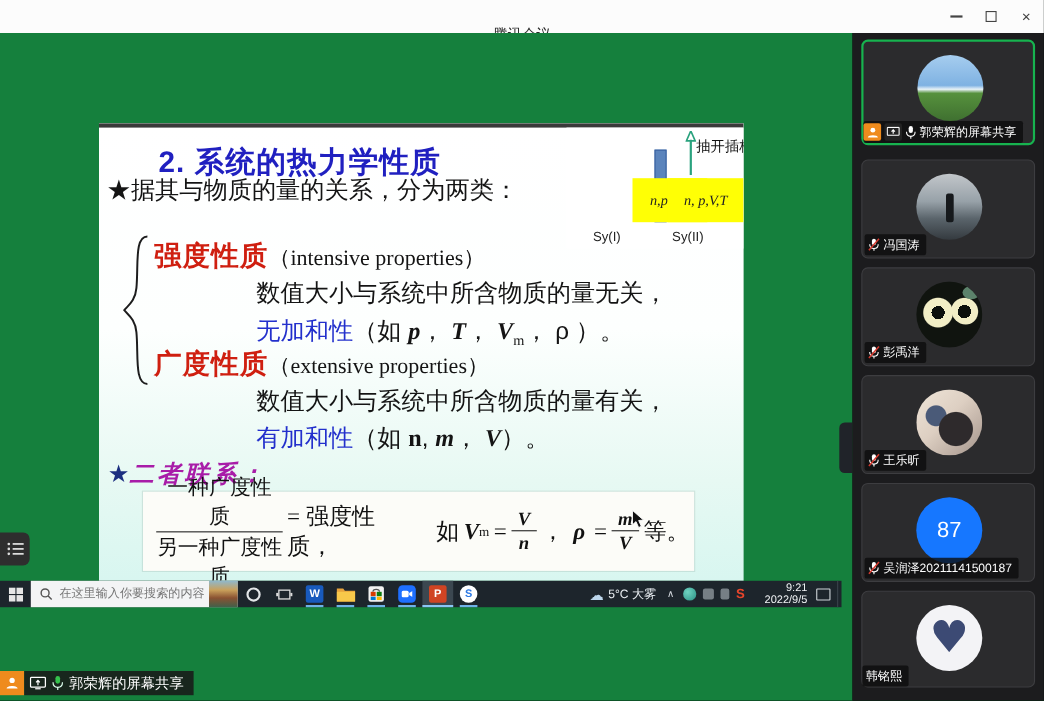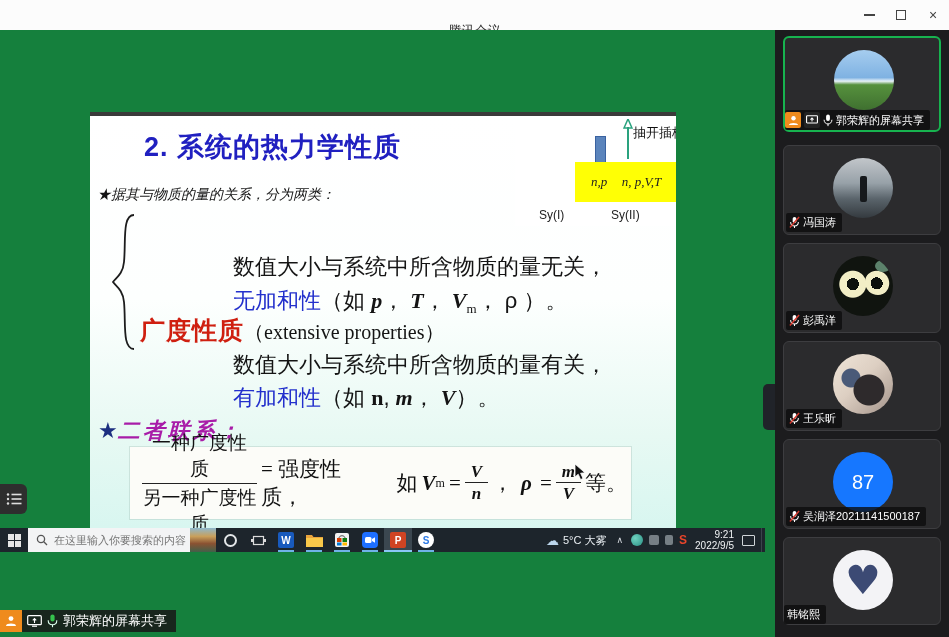--- a/index.html
+++ b/index.html
@@ -16,21 +16,21 @@
   .win-btn{width:32px;height:30px;display:flex;align-items:center;justify-content:center;cursor:pointer;}
   .glyph-min{width:11px;height:1.5px;background:#444;}
   .glyph-max{width:10px;height:10px;border:1.2px solid #444;}
   .glyph-close{font-size:14px;color:#444;line-height:1;}
   
   .stage{position:absolute;left:0;top:30px;width:775px;height:607px;background:#15803d;}
   
   .slide{position:absolute;left:90px;top:82px;width:586px;height:416px;background:linear-gradient(180deg,#ffffff 0%,#fdfffe 45%,#e7f9f3 78%,#d8f6f0 100%);overflow:hidden;}
   .slide-topbar{position:absolute;left:0;top:0;width:586px;height:4px;background:#3a3a3a;}
   .s-title{position:absolute;left:54px;top:17px;font-size:27px;font-weight:bold;color:#2020c0;letter-spacing:1px;}
-  .s-bullet1{position:absolute;left:7px;top:74px;font-size:14px;color:#141414;font-style:italic;}
+  .s-bullet1{position:absolute;left:7px;top:46px;font-size:22px;color:#141414;}
   .brace{position:absolute;left:20px;top:100px;}
   .s-term{position:absolute;font-size:25px;font-weight:bold;color:#cf1f10;letter-spacing:1px;}
   .s-term .en{font-family:"Liberation Serif",serif;font-weight:normal;font-size:20px;color:#141414;letter-spacing:0;}
   .s-line{position:absolute;left:143px;font-size:22px;color:#141414;}
   .kw{color:#2330cc;}
   .mathv{font-family:"Liberation Serif",serif;font-style:italic;font-weight:bold;}
   .mathn{font-family:"Liberation Serif",serif;font-weight:bold;}
   .s-line sub{font-family:"Liberation Serif",serif;font-size:13px;}
   .s-rel{position:absolute;left:8px;top:304px;font-size:22px;}
   .s-rel .star{color:#1c2f80;}
@@ -70,21 +70,21 @@
   .app-sq{width:16px;height:16px;border-radius:2px;display:flex;align-items:center;justify-content:center;font-size:10px;font-weight:bold;color:#fff;}
   .cortana-ring{width:13px;height:13px;border:2px solid #e3e6e8;border-radius:50%;}
   .tb-tray{margin-left:auto;display:flex;align-items:center;height:24px;}
   .tray-weather{display:flex;align-items:center;gap:4px;color:#e9eef2;font-size:11px;margin-right:10px;}
   .cloud{color:#bcd6ec;font-size:13px;}
   .tray-chev{color:#d5dadf;font-size:9px;margin-right:8px;}
   .tray-ico{margin-right:6px;display:flex;align-items:center;}
   .tray-dot{width:12px;height:12px;border-radius:50%;background:radial-gradient(circle at 35% 35%,#6fd3c0,#2a8f84);}
   .tray-gray{width:10px;height:10px;background:#8d969c;border-radius:2px;opacity:.8;}
   .tray-s{color:#e8452b;font-weight:bold;font-size:12px;}
-  .tray-clock{text-align:right;color:#f0f3f5;font-size:10px;line-height:11px;margin:0 8px 0 2px;}
+  .tray-clock{text-align:right;color:#f0f3f5;font-size:10px;line-height:11px;margin:0 8px 0 12px;}
   .tray-note{width:13px;height:11px;border:1px solid #cfd5d9;border-radius:1px;margin-right:6px;}
   .tb-edge{width:4px;height:24px;border-left:1px solid #3a434b;}
   
   .share-banner{position:absolute;left:0;top:580px;height:22px;display:flex;align-items:stretch;}
   .sb-member{width:22px;background:#ef8b1d;display:flex;align-items:center;justify-content:center;}
   .sb-bar{background:rgba(25,25,25,.88);display:flex;align-items:center;gap:5px;padding:0 9px 0 5px;color:#fff;font-size:13px;}
   
   .sidebar{position:absolute;left:775px;top:30px;width:174px;height:607px;background:#1c1c1e;}
   .side-handle{position:absolute;left:763px;top:384px;width:12px;height:46px;background:#202329;border-radius:5px 0 0 5px;cursor:pointer;}
   .tile{position:absolute;left:8px;width:158px;height:90px;background:#2b2b2d;border:1px solid #3d3d40;border-radius:6px;cursor:pointer;}
@@ -145,20 +145,23 @@
       <div class="d-sy left">Sy(I)</div>
       <div class="d-sy right">Sy(II)</div>
     </div>
 
     <div class="s-bullet1"><span>★</span><span>据其与物质的量的关系，分为两类：</span></div>
 
     <svg class="brace" width="28" height="140" viewBox="0 0 28 140">
       <path d="M24 3 C12 3 16 30 14 50 C13 62 6 66 3 70 C6 74 13 78 14 90 C16 110 12 137 24 137" fill="none" stroke="#1d1d1d" stroke-width="1.8"></path>
     </svg>
 
+    <div class="s-term" style="left:50px;top:104px;">
+      <span>强度性质</span><span class="en">（intensive properties）</span>
+    </div>
     <div class="s-line" style="top:140px;">数值大小与系统中所含物质的量无关，</div>
     <div class="s-line" style="top:174px;">
       <span class="kw">无加和性</span><span>（如 </span><span class="mathv">p</span><span>， </span><span class="mathv">T</span><span>， </span><span class="mathv">V</span><sub>m</sub><span>， </span><span>ρ</span><span> ）。</span>
     </div>
 
     <div class="s-term" style="left:50px;top:202px;">
       <span>广度性质</span><span class="en">（extensive properties）</span>
     </div>
     <div class="s-line" style="top:238px;">数值大小与系统中所含物质的量有关，</div>
     <div class="s-line" style="top:271px;">

